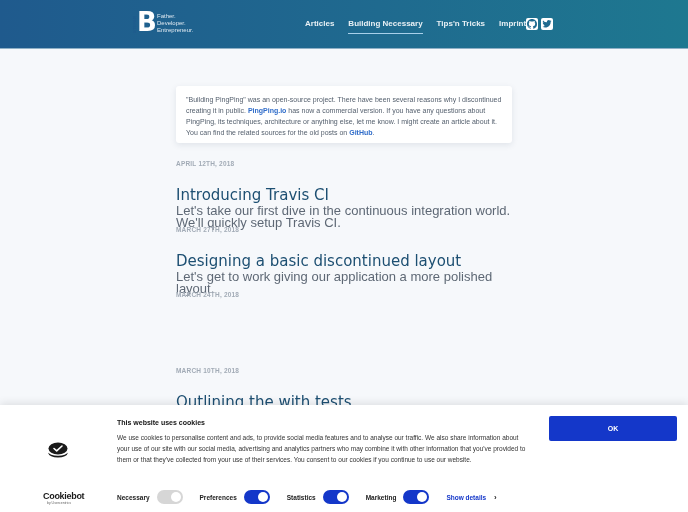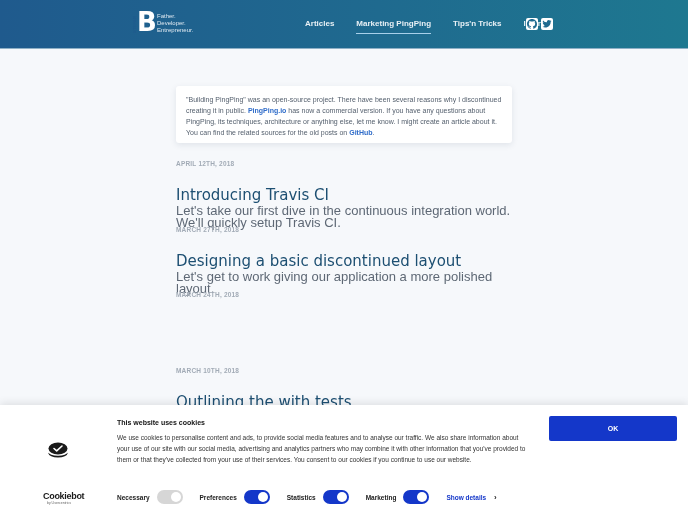--- a/index.html
+++ b/index.html
@@ -33,21 +33,21 @@
       position: absolute; left: -1px; top: 3px;
       font-size: 4px; color: #1f5a8d; font-weight: bold;
       writing-mode: vertical-rl; transform: rotate(180deg);
       letter-spacing: 0.2px;
     }
     .logo-tagline {
       margin-left: 4px; display: flex; flex-direction: column;
       font-size: 6px; line-height: 7px; color: #dfe9f1;
     }
     .nav {
-      position: absolute; left: 305px; top: 19px; display: flex; gap: 8px; align-items: center;
+      position: absolute; left: 305px; top: 19px; display: flex; gap: 0; align-items: center;
     }
     .nav-item {
       font-size: 8px; font-weight: bold; color: #e8f0f5;
       margin-right: 14px; position: relative; padding-bottom: 6px;
       cursor: pointer; white-space: nowrap;
     }
     .nav-item.active::after {
       content: ""; position: absolute; left: 0; right: 0; bottom: 0;
       height: 1.5px; background: #a8d0ea;
     }
@@ -151,21 +151,21 @@
     </div>
     <div class="logo-tagline">
       <span>Father.</span>
       <span>Developer.</span>
       <span>Entrepreneur.</span>
     </div>
   </div>
 
   <nav class="nav">
     <a class="nav-item">Articles</a>
-    <a class="nav-item active">Marketing PingPing</a>
+    <a class="nav-item active">Building Necessary</a>
     <a class="nav-item">Tips'n Tricks</a>
     <a class="nav-item">Imprint</a>
   </nav>
 
   <div class="social">
     <a class="social-icon">
       <svg width="10" height="10" viewBox="0 0 16 16">
           <path fill="#1f6a8f" d="M8 0C3.58 0 0 3.58 0 8c0 3.54 2.29 6.53 5.47 7.59.4.07.55-.17.55-.38v-1.33c-2.23.48-2.7-1.07-2.7-1.07-.36-.92-.89-1.17-.89-1.17-.73-.5.05-.49.05-.49.8.06 1.23.83 1.23.83.72 1.22 1.87.87 2.33.66.07-.52.28-.87.51-1.07-1.78-.2-3.65-.89-3.65-3.95 0-.87.31-1.59.82-2.15-.08-.2-.36-1.02.08-2.12 0 0 .67-.21 2.2.82A7.6 7.6 0 0 1 8 3.87c.68 0 1.36.09 2 .27 1.53-1.04 2.2-.82 2.2-.82.44 1.1.16 1.92.08 2.12.51.56.82 1.27.82 2.15 0 3.07-1.87 3.75-3.65 3.95.29.25.54.73.54 1.48v2.2c0 .21.15.46.55.38A8 8 0 0 0 16 8c0-4.42-3.58-8-8-8z"></path>
         </svg>
     </a>

